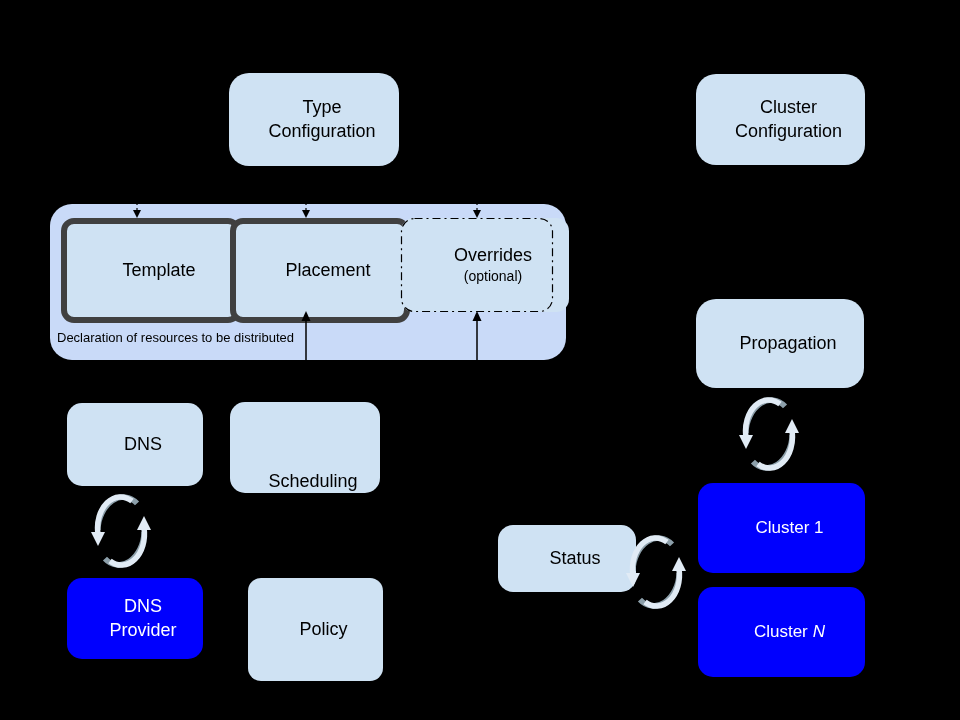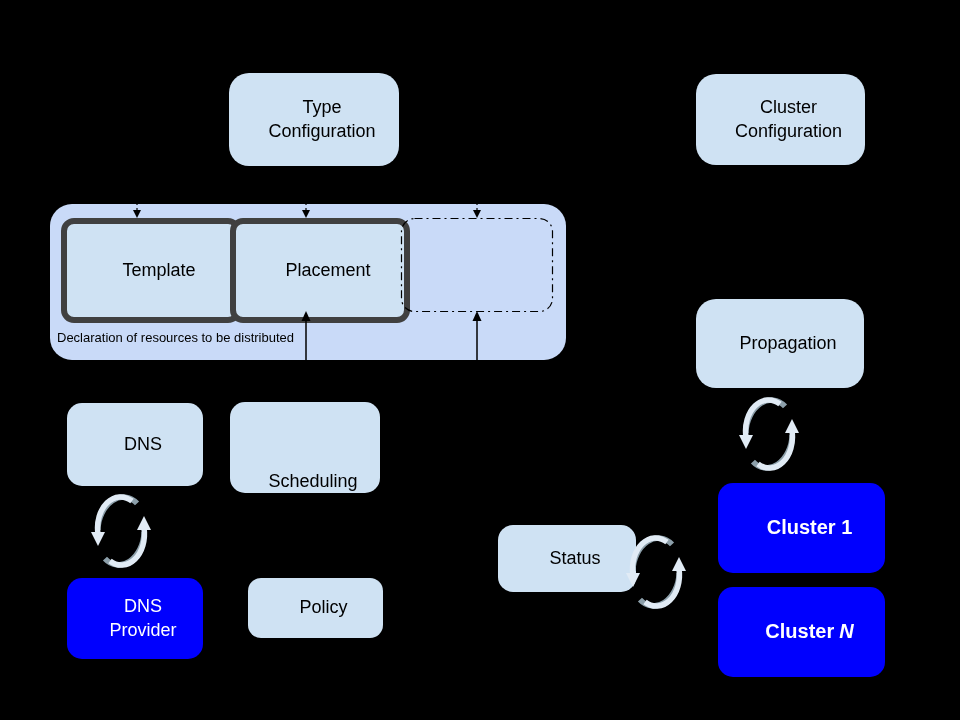--- a/index.html
+++ b/index.html
@@ -5,41 +5,41 @@
   html,body{margin:0;padding:0;background:#000;}
   #stage{
     position:relative;width:960px;height:720px;background:#000;overflow:hidden;
     font-family:"Liberation Sans","DejaVu Sans",sans-serif;color:#000;
   }
   .node{
     position:absolute;display:flex;flex-direction:column;align-items:center;justify-content:center;
     text-align:center;background:#cfe2f3;border-radius:15px;font-size:18px;line-height:1.28;padding-left:16px;
   }
   .node.blue{background:#0000fe;color:#fff;}
-  .node.bold{font-weight:bold;font-size:20px;margin-left:20px;}
+  .node.bold{font-weight:normal;font-size:17px;}
   .r20{border-radius:20px;}
   .bordered{border:6px solid #404040;}
   #type-config{left:229px;top:73px;width:154px;height:93px;}
   #cluster-config{left:696px;top:74px;width:153px;height:91px;}
   #container{
     position:absolute;left:50px;top:204px;width:516px;height:156px;
     background:#c9daf8;border-radius:22px;
   }
   #template{left:61px;top:218px;width:152px;height:93px;border-radius:13px;}
   #placement{left:230px;top:218px;width:152px;height:93px;border-radius:13px;}
   #overrides{left:401px;top:218px;width:152px;height:94px;border-radius:13px;}
   #overrides .sub{font-size:14px;margin-top:1px;}
   #caption{
     position:absolute;left:57px;top:330px;width:300px;font-size:13px;color:#000;
     text-align:left;background:transparent;display:block;height:auto;border-radius:0;
   }
   #dns{left:67px;top:403px;width:120px;height:83px;}
   #scheduling{left:230px;top:402px;width:134px;height:91px;justify-content:flex-end;}
   #dns-provider{left:67px;top:578px;width:120px;height:81px;}
-  #policy{left:248px;top:578px;width:119px;height:60px;border-radius:13px;}
+  #policy{left:248px;top:578px;width:119px;height:103px;border-radius:13px;}
   #propagation{left:696px;top:299px;width:152px;height:89px;}
   #status{left:498px;top:525px;width:122px;height:67px;}
   #cluster-1{left:698px;top:483px;width:151px;height:90px;}
   #cluster-n{left:698px;top:587px;width:151px;height:90px;}
   #cluster-n .row{display:flex;gap:5px;justify-content:center;}
   .ital{font-style:italic;}
   #overlay{position:absolute;left:0;top:0;width:960px;height:720px;pointer-events:none;}
 </style>
 </head>
 <body>
@@ -54,20 +54,24 @@
     <span>Cluster</span>
     <span>Configuration</span>
   </div>
 
   <div id="container"></div>
   <div class="node bordered" id="template">
     <span>Template</span>
   </div>
   <div class="node bordered" id="placement">
     <span>Placement</span>
+  </div>
+  <div class="node" id="overrides">
+    <span>Overrides</span>
+    <span class="sub">(optional)</span>
   </div>
   <span id="caption">Declaration of resources to be distributed</span>
 
   <div class="node" id="dns">
     <span>DNS</span>
   </div>
   <div class="node" id="scheduling">
     <span>Scheduling</span>
   </div>
   <div class="node blue" id="dns-provider">

